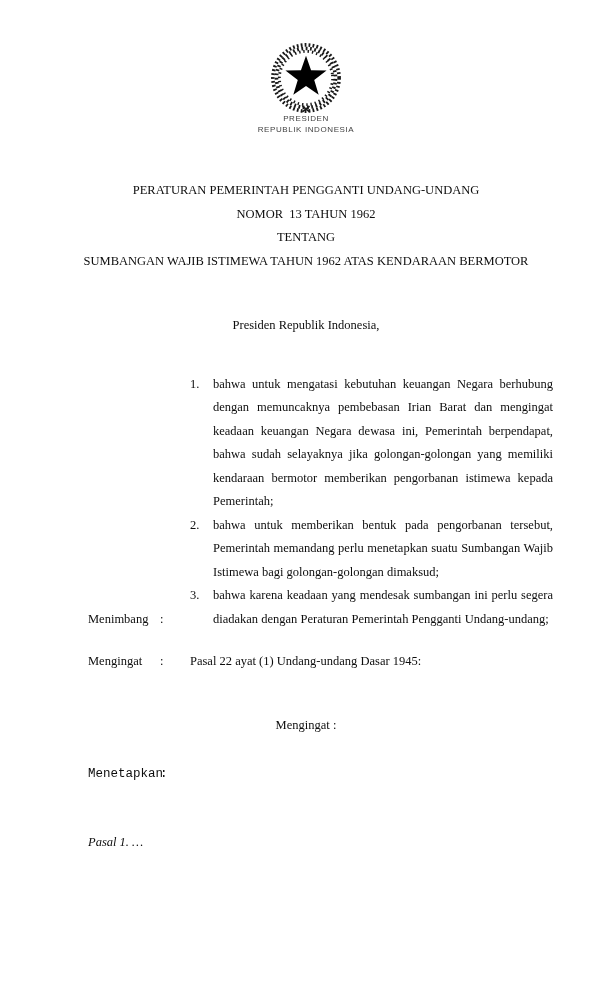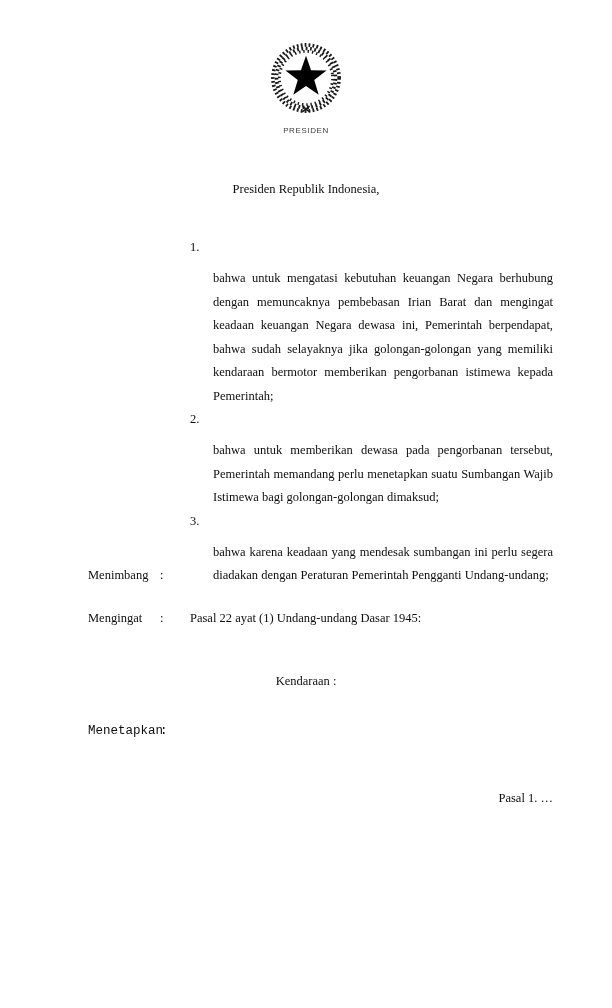--- a/index.html
+++ b/index.html
@@ -9,98 +9,105 @@
     margin:0 auto;
     background:#ffffff;
     font-family:"Liberation Serif","DejaVu Serif",serif;
     font-size:12.5px;
     color:#0d0d0d;
     overflow:hidden;
   }
   .emblem-wrap{padding-top:42px;text-align:center;}
   .emblem-wrap svg{display:block;margin:0 auto;}
   .org{
-    margin-top:12px;
+    margin-top:0;
     font-family:"Liberation Sans","DejaVu Sans",sans-serif;
     font-size:8px;
     line-height:10.5px;
     letter-spacing:0.6px;
     color:#3f3f3f;
   }
   .title{margin-top:44px;text-align:center;line-height:23.5px;}
   .title div{white-space:pre-wrap;}
   .salutation{margin-top:41px;text-align:center;line-height:23.5px;}
   .content{margin-left:88px;margin-right:59px;line-height:23.5px;}
   .content.first{margin-top:35px;}
   .row{display:flex;align-items:flex-end;}
   .row .lbl{width:72px;flex:none;}
   .row .cln{width:30px;flex:none;}
   .row .cnt{flex:1;min-width:0;}
   .item{display:flex;align-items:flex-start;}
   .item .num{width:23px;flex:none;}
-  .item .itx{flex:1;min-width:0;text-align:justify;margin-top:31px;}
+  .item .itx{flex:1;min-width:0;text-align:justify;}
   .just{text-align:justify;}
   .row.mengingat{margin-top:19px;}
   .decision{margin-top:40px;text-align:center;line-height:23.5px;}
   .row.menetapkan{margin-top:26px;font-family:Liberation Mono, monospace;}
-  .footer{margin-top:44px;text-align:right;line-height:23.5px;}
+  .footer{margin-top:44px;text-align:left;line-height:23.5px;font-style:italic;}
 </style>
 </head>
 <body>
 
 <div class="page">
 
   <div class="emblem-wrap">
     <svg width="72" height="72" viewBox="0 0 100 100" aria-hidden="true">
       <g fill="none" stroke="#1a1a1a">
         <circle cx="50" cy="50" r="46" stroke-width="5" stroke-dasharray="2.5,3"></circle>
         <circle cx="50" cy="50" r="41" stroke-width="5" stroke-dasharray="2.5,3.5" transform="rotate(9 50 50)"></circle>
         <circle cx="50" cy="50" r="37" stroke-width="4" stroke-dasharray="2,4" transform="rotate(-7 50 50)"></circle>
         <path d="M45,89 L55,97 M55,89 L45,97" stroke-width="2.2"></path>
       </g>
       <path fill="#000000" d="M50,19 L57.05,39.29 L78.53,39.73 L61.41,52.71 L67.63,73.27 L50,61 L32.37,73.27 L38.59,52.71 L21.47,39.73 L42.95,39.29 Z"></path>
     </svg>
     <div class="org">
       <div>PRESIDEN</div>
+      <div>REPUBLIK INDONESIA</div>
     </div>
   </div>
 
+  <div class="title">
+    <div>PERATURAN PEMERINTAH PENGGANTI UNDANG-UNDANG</div>
+    <div>NOMOR  13 TAHUN 1962</div>
+    <div>TENTANG</div>
+    <div>SUMBANGAN WAJIB ISTIMEWA TAHUN 1962 ATAS KENDARAAN BERMOTOR</div>
+  </div>
 
   <div class="salutation">Presiden Republik Indonesia,</div>
 
   <div class="content first">
 
     <div class="row">
       <div class="lbl">Menimbang</div>
       <div class="cln">:</div>
       <div class="cnt">
         <div class="item">
           <div class="num">1.</div>
           <div class="itx">bahwa untuk mengatasi kebutuhan keuangan Negara berhubung dengan memuncaknya pembebasan Irian Barat dan mengingat keadaan keuangan Negara dewasa ini, Pemerintah berpendapat, bahwa sudah selayaknya jika golongan-golongan yang memiliki kendaraan bermotor memberikan pengorbanan istimewa kepada Pemerintah;</div>
         </div>
         <div class="item">
           <div class="num">2.</div>
-          <div class="itx">bahwa untuk memberikan dewasa pada pengorbanan tersebut, Pemerintah memandang perlu menetapkan suatu Sumbangan Wajib Istimewa bagi golongan-golongan dimaksud;</div>
+          <div class="itx">bahwa untuk memberikan bentuk pada pengorbanan tersebut, Pemerintah memandang perlu menetapkan suatu Sumbangan Wajib Istimewa bagi golongan-golongan dimaksud;</div>
         </div>
         <div class="item">
           <div class="num">3.</div>
           <div class="itx">bahwa karena keadaan yang mendesak sumbangan ini perlu segera diadakan dengan Peraturan Pemerintah Pengganti Undang-undang;</div>
         </div>
       </div>
     </div>
 
     <div class="row mengingat">
       <div class="lbl">Mengingat</div>
       <div class="cln">:</div>
       <div class="cnt">Pasal 22 ayat (1) Undang-undang Dasar 1945:</div>
     </div>
 
   </div>
 
-  <div class="decision">Kendaraan :</div>
+  <div class="decision">Mengingat :</div>
 
   <div class="content">
     <div class="row menetapkan">
       <div class="lbl">Menetapkan</div>
       <div class="cln">:</div>
     </div>
 
     <div class="footer">Pasal 1. …</div>
   </div>
 

